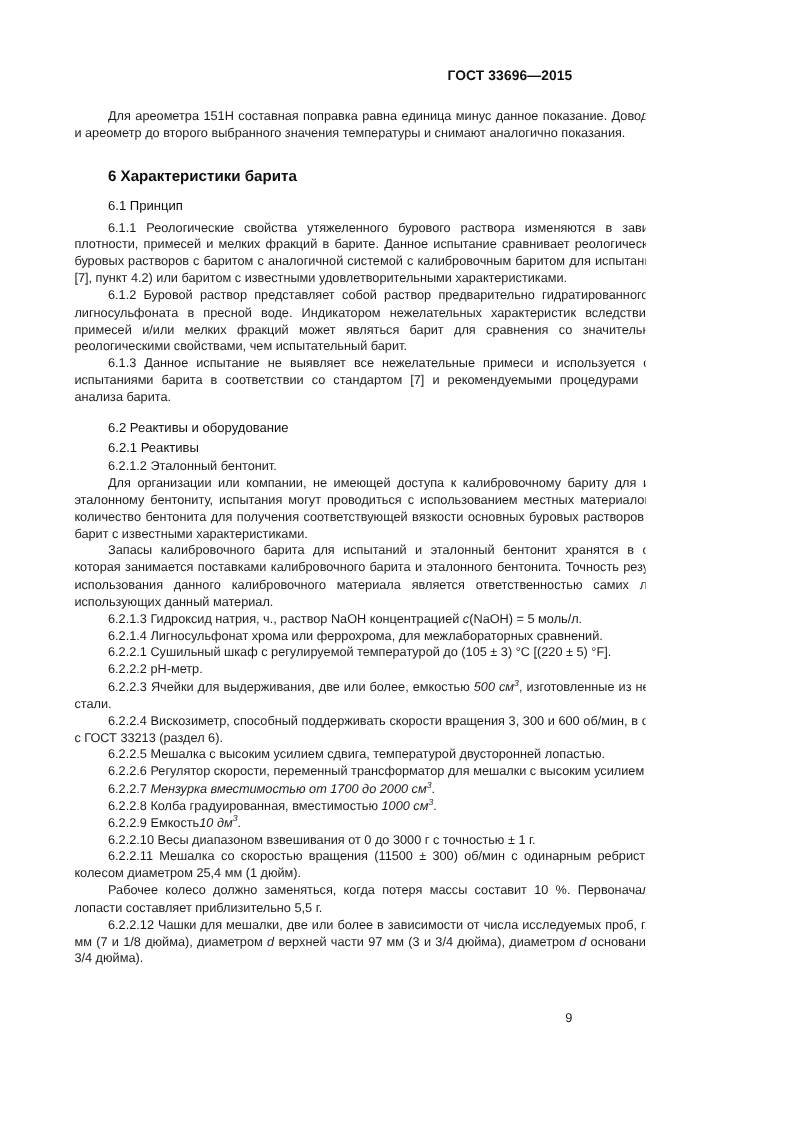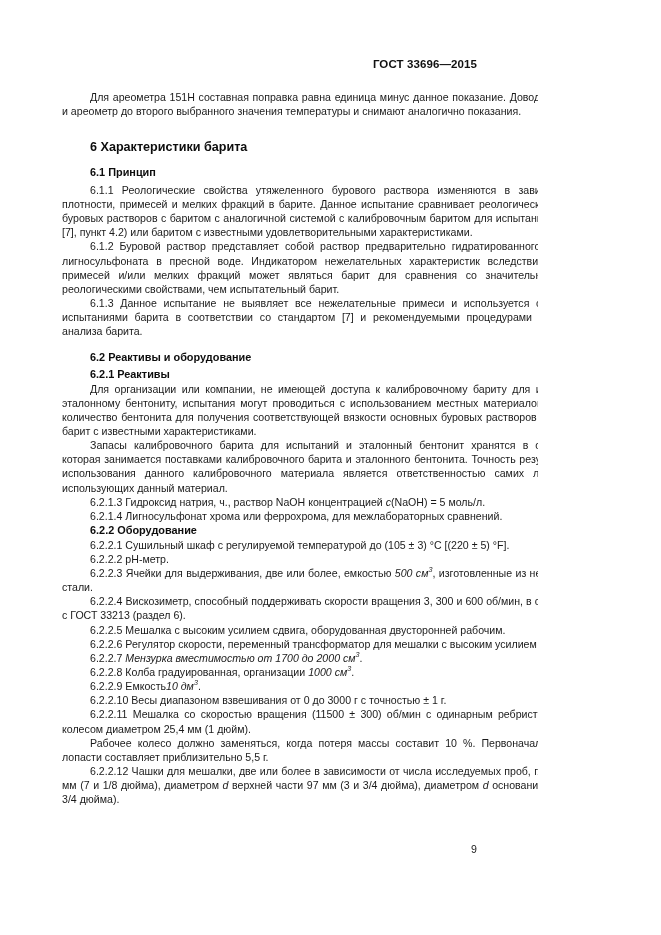--- a/index.html
+++ b/index.html
@@ -54,21 +54,21 @@
     margin: 0;
     font-size: 12.6px;
     font-weight: bold;
     line-height: 16px;
     text-indent: 28px;
     color: #0d0d0d;
   }
   h3.subsec {
     margin: 0;
     font-size: 10.9px;
-    font-weight: bold;
+    font-weight: normal;
     line-height: 14.5px;
     text-indent: 28px;
     color: #0d0d0d;
   }
   .gap-intro-sec { height: 21px; }
   .gap-sec-sub   { height: 10px; }
   .gap-sub-body  { height: 3px; }
   .gap-para-sub  { height: 11px; }
   .ital { font-style: italic; }
   sup {
@@ -112,41 +112,41 @@
     <p class="indent">6.1.3 Данное испытание не выявляет все нежелательные примеси и используется совместно с испытаниями барита в соответствии со стандартом [7] и рекомендуемыми процедурами химического анализа барита.</p>
 
     <div class="gap-para-sub"></div>
 
     <h3 class="subsec">6.2 Реактивы и оборудование</h3>
 
     <div class="gap-sub-body"></div>
 
     <h3 class="subsec">6.2.1 Реактивы</h3>
 
+    <p class="indent">6.2.1.2 Эталонный бентонит.</p>
     <p class="indent">Для организации или компании, не имеющей доступа к калибровочному бариту для испытаний и эталонному бентониту, испытания могут проводиться с использованием местных материалов, регулируя количество бентонита для получения соответствующей вязкости основных буровых растворов и используя барит с известными характеристиками.</p>
     <p class="indent">Запасы калибровочного барита для испытаний и эталонный бентонит хранятся в организации, которая занимается поставками калибровочного барита и эталонного бентонита. Точность результатов для использования данного калибровочного материала является ответственностью самих лабораторий, использующих данный материал.</p>
 
     <p class="indent"><span>6.2.1.3 Гидроксид натрия, ч., раствор NaOH концентрацией </span><span class="ital">c</span><span>(NaOH) = 5 моль/л.</span></p>
 
     <p class="indent">6.2.1.4 Лигносульфонат хрома или феррохрома, для межлабораторных сравнений.</p>
 
-    <h3 class="subsec">6.2.2 Оборудование</h3>
 
     <p class="indent">6.2.2.1 Сушильный шкаф с регулируемой температурой до (105 ± 3) °C [(220 ± 5) °F].</p>
     <p class="indent">6.2.2.2 pH-метр.</p>
 
     <p class="indent"><span>6.2.2.3 Ячейки для выдерживания, две или более, емкостью </span><span class="ital">500 см</span><sup class="ital">3</sup><span>, изготовленные из нержавеющей стали.</span></p>
 
     <p class="indent">6.2.2.4 Вискозиметр, способный поддерживать скорости вращения 3, 300 и 600 об/мин, в соответствии с ГОСТ 33213 (раздел 6).</p>
-    <p class="indent">6.2.2.5 Мешалка с высоким усилием сдвига, оборудованная двусторонней рабочим.</p>
+    <p class="indent">6.2.2.5 Мешалка с высоким усилием сдвига, температурой двусторонней лопастью.</p>
     <p class="indent">6.2.2.6 Регулятор скорости, переменный трансформатор для мешалки с высоким усилием сдвига.</p>
 
     <p class="indent"><span>6.2.2.7 </span><span class="ital">Мензурка вместимостью от 1700 до 2000 см</span><sup class="ital">3</sup><span>.</span></p>
 
-    <p class="indent"><span>6.2.2.8 Колба градуированная, организации </span><span class="ital">1000 см</span><sup class="ital">3</sup><span>.</span></p>
+    <p class="indent"><span>6.2.2.8 Колба градуированная, вместимостью </span><span class="ital">1000 см</span><sup class="ital">3</sup><span>.</span></p>
 
     <p class="indent"><span>6.2.2.9 Емкость</span><span class="ital">10 дм</span><sup class="ital">3</sup><span>.</span></p>
 
     <p class="indent">6.2.2.10 Весы диапазоном взвешивания от 0 до 3000 г с точностью ± 1 г.</p>
     <p class="indent">6.2.2.11 Мешалка со скоростью вращения (11500 ± 300) об/мин с одинарным ребристым рабочим колесом диаметром 25,4 мм (1 дюйм).</p>
     <p class="indent">Рабочее колесо должно заменяться, когда потеря массы составит 10 %. Первоначальная масса лопасти составляет приблизительно 5,5 г.</p>
 
     <p class="indent"><span>6.2.2.12 Чашки для мешалки, две или более в зависимости от числа исследуемых проб, глубиной 180 мм (7 и 1/8 дюйма), диаметром </span><span class="ital">d</span><span> верхней части 97 мм (3 и 3/4 дюйма), диаметром </span><span class="ital">d</span><span> основания 70 мм (2 и 3/4 дюйма).</span></p>
 
   </div>

